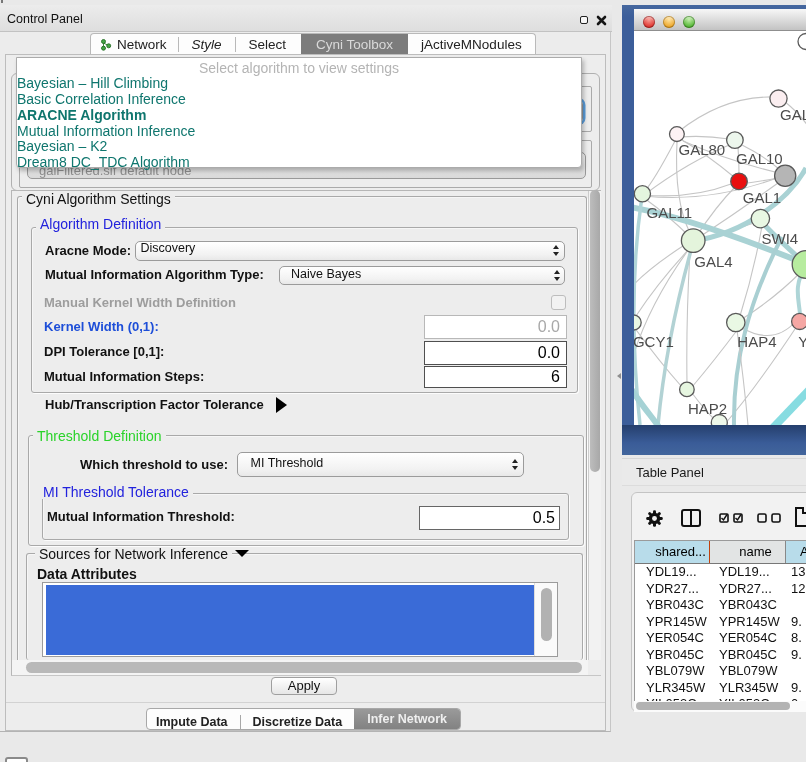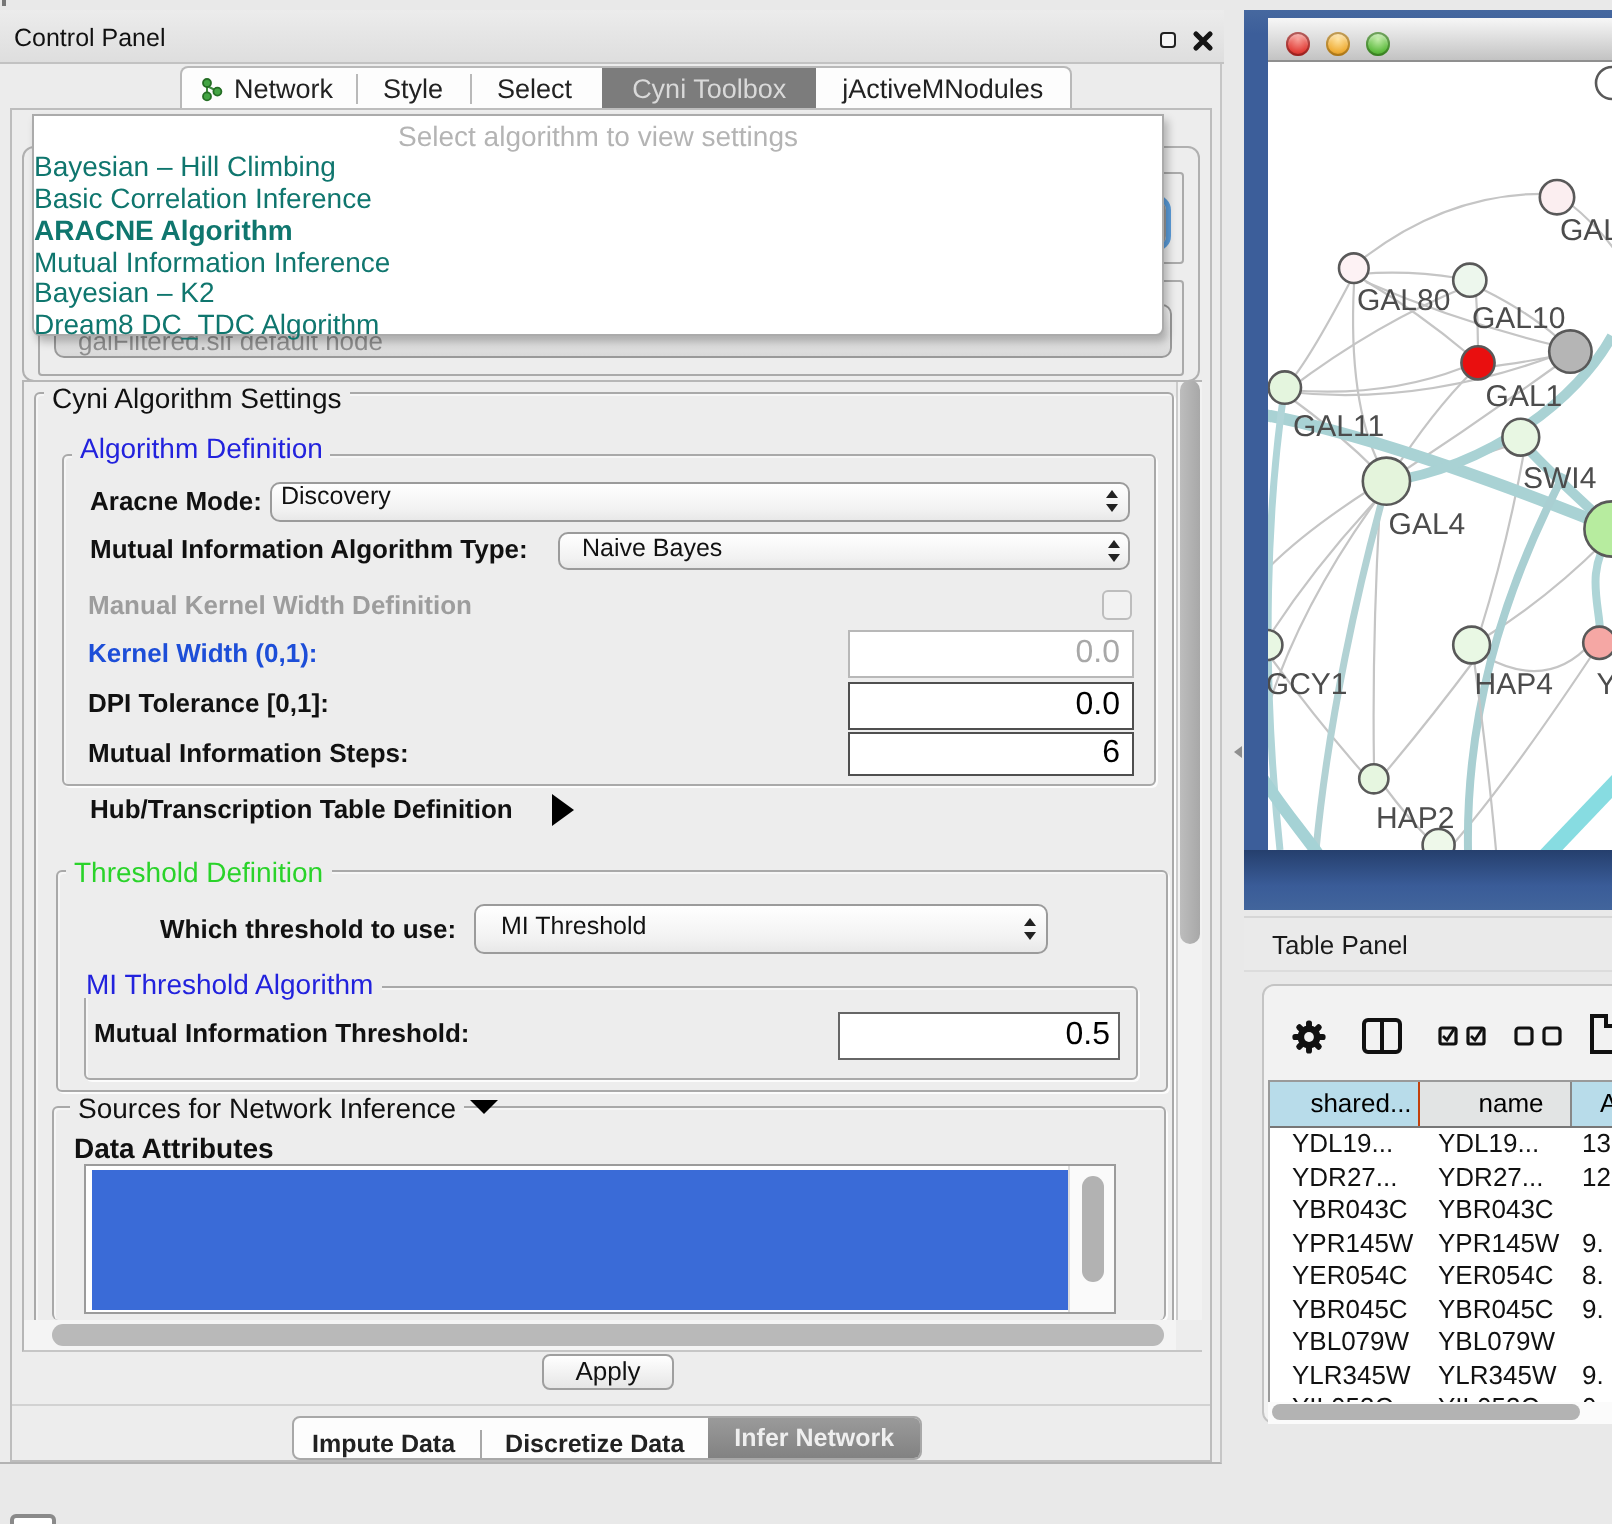--- a/index.html
+++ b/index.html
@@ -41,21 +41,21 @@
     <svg width="12" height="13" style="margin-right:5px;display:block">
         <g fill="none" stroke="#3f8a3f" stroke-width="1">
           <path d="M3.5 4 L3.5 10 M3.5 5 L8.5 7.5"></path>
         </g>
         <circle cx="3.5" cy="3.5" r="2" fill="#44a544" stroke="#256e25" stroke-width="0.9"></circle>
         <circle cx="8.7" cy="7.8" r="2" fill="#44a544" stroke="#256e25" stroke-width="0.9"></circle>
         <circle cx="3.5" cy="10.2" r="2" fill="#44a544" stroke="#256e25" stroke-width="0.9"></circle>
       </svg>
     Network</span>
   <span style="border-left:1px solid #b9b9b9;height:15px;"></span>
-  <span style="padding:0 13px;">Style</span>
+  <span style="padding:0 13px;font-style:italic;">Style</span>
   <span style="border-left:1px solid #b9b9b9;height:15px;"></span>
   <span style="padding:0 15px 0 13px;">Select</span>
   <span style="background:#7c7c7c;color:#d9d9d9;padding:0 15px;height:21px;line-height:21px;">Cyni Toolbox</span>
   <span style="padding:0 13px;">jActiveMNodules</span>
 </div>
 
 <div class="abs" style="left:5px;top:54px;width:601px;height:677px;border:1px solid #bdbdbd;background:#ededed;box-sizing:border-box;"></div>
 
 <div class="abs" style="left:11px;top:73px;width:589px;height:118px;border:1px solid #b0b0b0;border-radius:6px;background:#ededed;box-sizing:border-box;"></div>
 <div class="abs" style="left:19px;top:86px;width:573px;height:46px;border:1px solid #aaa;border-radius:2px;box-sizing:border-box;"></div>
@@ -92,34 +92,34 @@
 
 <div class="lbl" style="left:44px;top:319.5px;color:#1d4ed8;">Kernel Width (0,1):</div>
 <div class="fld" style="left:424px;top:315px;width:143px;height:23.5px;border:1px solid #b8b8b8;color:#a8a8a8;line-height:21.5px;">0.0</div>
 
 <div class="lbl" style="left:44px;top:344.5px;">DPI Tolerance [0,1]:</div>
 <div class="fld" style="left:424px;top:340.5px;width:143px;height:24px;border:1px solid #4f4f4f;color:#000;line-height:22px;">0.0</div>
 
 <div class="lbl" style="left:44px;top:369.5px;">Mutual Information Steps:</div>
 <div class="fld" style="left:424px;top:365.5px;width:143px;height:22.5px;border:1px solid #4f4f4f;color:#000;line-height:20.5px;">6</div>
 
-<div class="lbl" style="left:45px;top:398px;">Hub/Transcription Table Definition</div>
+<div class="lbl" style="left:45px;top:398px;">Hub/Transcription Factor Tolerance</div>
 <div class="abs" style="left:276px;top:397px;width:0;height:0;border-top:8px solid transparent;border-bottom:8px solid transparent;border-left:11px solid #000;"></div>
 
 <div class="gb" style="left:28px;top:435px;width:554px;height:109px;"></div>
 <div class="gbt" style="left:33px;top:429px;color:#2ad32a;">Threshold Definition</div>
 
 <div class="lbl" style="left:80px;top:458px;">Which threshold to use:</div>
 <div class="combo" style="left:237px;top:452px;width:287px;height:25px;">
     <span style="position:absolute;left:12.5px;top:3px;">MI Threshold</span>
     <span class="ar" style="right:4px;"></span>
   </div>
 
 <div class="gb" style="left:42px;top:493px;width:525px;height:45px;"></div>
-<div class="gbt" style="left:39px;top:485px;color:#2222dd;">MI Threshold Algorithm</div>
+<div class="gbt" style="left:39px;top:485px;color:#2222dd;">MI Threshold Tolerance</div>
 
 <div class="lbl" style="left:47px;top:509.5px;">Mutual Information Threshold:</div>
 <div class="fld" style="left:419px;top:506px;width:141px;height:24px;border:1px solid #666;color:#000;line-height:22px;padding-right:4px;">0.5</div>
 
 <div class="gb" style="left:26px;top:553px;width:555px;height:106px;border-bottom:none;"></div>
 <div class="gbt" style="left:35px;top:546.5px;color:#111;">Sources for Network Inference</div>
 <div class="abs" style="left:235px;top:550px;width:0;height:0;border-left:7px solid transparent;border-right:7px solid transparent;border-top:7.5px solid #000;"></div>
 
 <div class="lbl" style="left:37px;top:568px;font-size:14px;">Data Attributes</div>
 

